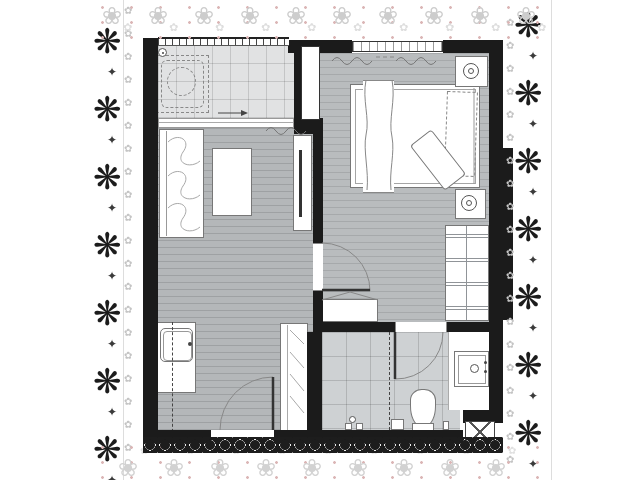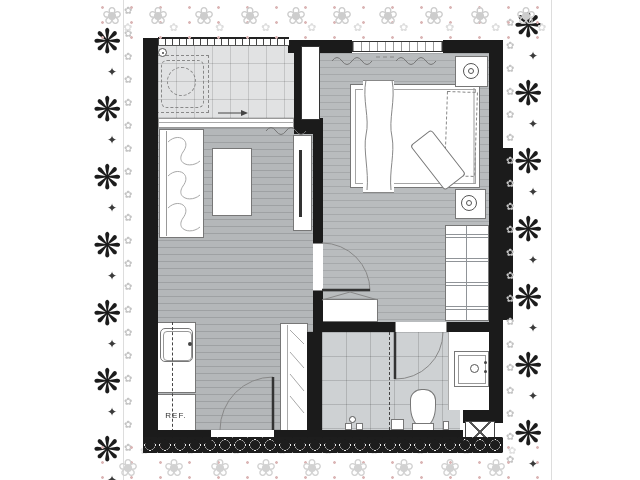--- a/index.html
+++ b/index.html
@@ -85,23 +85,20 @@
   <div class="furn" style="left:159px;top:129px;width:45px;height:109px;"></div>
   <div class="abs" style="left:166px;top:131px;width:1px;height:105px;background:#999;z-index:13;"></div>
   <div class="furn" style="left:212px;top:148px;width:40px;height:68px;"></div>
   <div class="furn" style="left:293px;top:135px;width:19px;height:96px;"></div>
   <div class="abs" style="left:299px;top:150px;width:3px;height:67px;background:#333;z-index:13;"></div>
 
   <div class="furn" style="left:156px;top:322px;width:40px;height:71px;"></div>
   <div class="furn" style="left:160px;top:328px;width:33px;height:34px;border-radius:5px;"></div>
   <div class="abs" style="left:163px;top:331px;width:27px;height:28px;border:1px solid #999;border-radius:4px;z-index:13;"></div>
   <div class="dot" style="left:188px;top:342px;width:4px;height:4px;"></div>
-  <div class="furn" style="left:156px;top:394px;width:40px;height:43px;">
-    <div class="fridge-label">REF.</div>
-  </div>
   <div class="dash-v" style="left:172px;top:322px;height:115px;"></div>
   <div class="furn" style="left:280px;top:323px;width:28px;height:114px;"></div>
   <div class="abs" style="left:287px;top:325px;width:1px;height:110px;background:#aaa;z-index:13;"></div>
 
   <div class="furn" style="left:350px;top:84px;width:130px;height:104px;"></div>
   <div class="abs" style="left:355px;top:89px;width:119px;height:93px;border:1px solid #a5a5a5;z-index:13;"></div>
   <div class="abs" style="left:363px;top:80px;width:31px;height:111px;background:#fff;border-top:1px solid #888;border-bottom:1px solid #888;z-index:13;"></div>
   <div class="furn" style="left:455px;top:56px;width:33px;height:31px;"></div>
   <div class="ring" style="left:463px;top:63px;width:16px;height:16px;"></div>
   <div class="ring" style="left:468px;top:68px;width:6px;height:6px;"></div>

